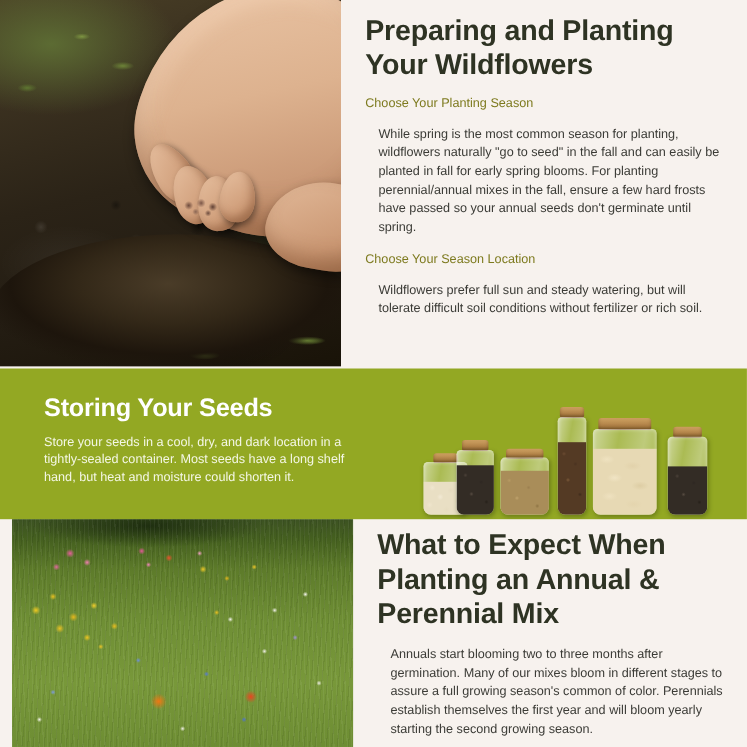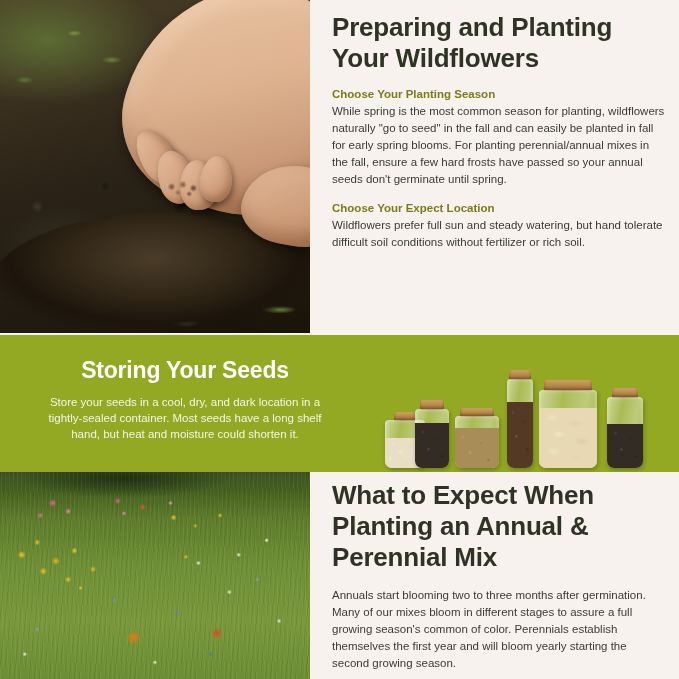--- a/index.html
+++ b/index.html
@@ -26,28 +26,28 @@
     font-size: 26px;
     line-height: 31px;
     font-weight: bold;
     letter-spacing: -0.2px;
     margin: 0;
   }
   .sub {
     color: #7d7a1e;
     font-size: 11.5px;
     line-height: 15px;
-    font-weight: bold;
+    font-weight: normal;
     margin: 0 0 1px 0;
   }
   .body {
     color: #3b3b36;
     font-size: 11.5px;
     line-height: 17px;
-    margin: 0;
+    margin: 12px;
   }
 
   
   .sec-top {
     position: absolute;
     left: 0; top: 0;
     width: 679px; height: 326px;
   }
   .photo-soil {
     position: absolute;
@@ -163,21 +163,20 @@
     position: absolute;
     left: 0; top: 335px;
     width: 679px; height: 137px;
     background: #93a823;
     overflow: hidden;
   }
   .green-text {
     position: absolute;
     left: 40px; top: 22px;
     width: 290px;
-    text-align: center;
   }
   .h2-green {
     color: #ffffff;
     font-size: 23px;
     line-height: 27px;
     font-weight: bold;
     letter-spacing: -0.2px;
     margin: 0 0 10px 0;
   }
   .body-green {
@@ -240,21 +239,21 @@
       radial-gradient(ellipse 8px 4px at 62% 26%, #e2d2ab, rgba(0,0,0,0)),
       radial-gradient(ellipse 7px 4px at 34% 44%, #f0e4c4, rgba(0,0,0,0)),
       radial-gradient(ellipse 8px 4px at 74% 56%, #ddcda4, rgba(0,0,0,0)),
       radial-gradient(ellipse 7px 4px at 26% 72%, #eee1bf, rgba(0,0,0,0)),
       radial-gradient(ellipse 8px 4px at 64% 84%, #e4d5ae, rgba(0,0,0,0)),
       #e7d9b4; }
 
   
   .sec-bottom {
     position: absolute;
-    left: 0; top: 472px;
+    left: 11px; top: 472px;
     width: 583px; height: 207px;
   }
   .photo-meadow {
     position: absolute;
     left: 0; top: 0;
     width: 310px; height: 207px;
     overflow: hidden;
     background: #6f8f3a;
   }
   .meadow-bg {
@@ -335,22 +334,22 @@
 
     <div class="col-right-top">
       <h1 class="h1">Preparing and Planting Your Wildflowers</h1>
 
       <div class="blk">
         <p class="sub">Choose Your Planting Season</p>
         <p class="body">While spring is the most common season for planting, wildflowers naturally "go to seed" in the fall and can easily be planted in fall for early spring blooms. For planting perennial/annual mixes in the fall, ensure a few hard frosts have passed so your annual seeds don't germinate until spring.</p>
       </div>
 
       <div class="blk">
-        <p class="sub">Choose Your Expect Location</p>
-        <p class="body">Wildflowers prefer full sun and steady watering, but hand tolerate difficult soil conditions without fertilizer or rich soil.</p>
+        <p class="sub">Choose Your Season Location</p>
+        <p class="body">Wildflowers prefer full sun and steady watering, but will tolerate difficult soil conditions without fertilizer or rich soil.</p>
       </div>
 
     </div>
   </div>
 
   <div class="sec-green">
 
     <div class="green-text">
       <h2 class="h2-green">Storing Your Seeds</h2>
       <p class="body-green">Store your seeds in a cool, dry, and dark location in a tightly-sealed container. Most seeds have a long shelf hand, but heat and moisture could shorten it.</p>

